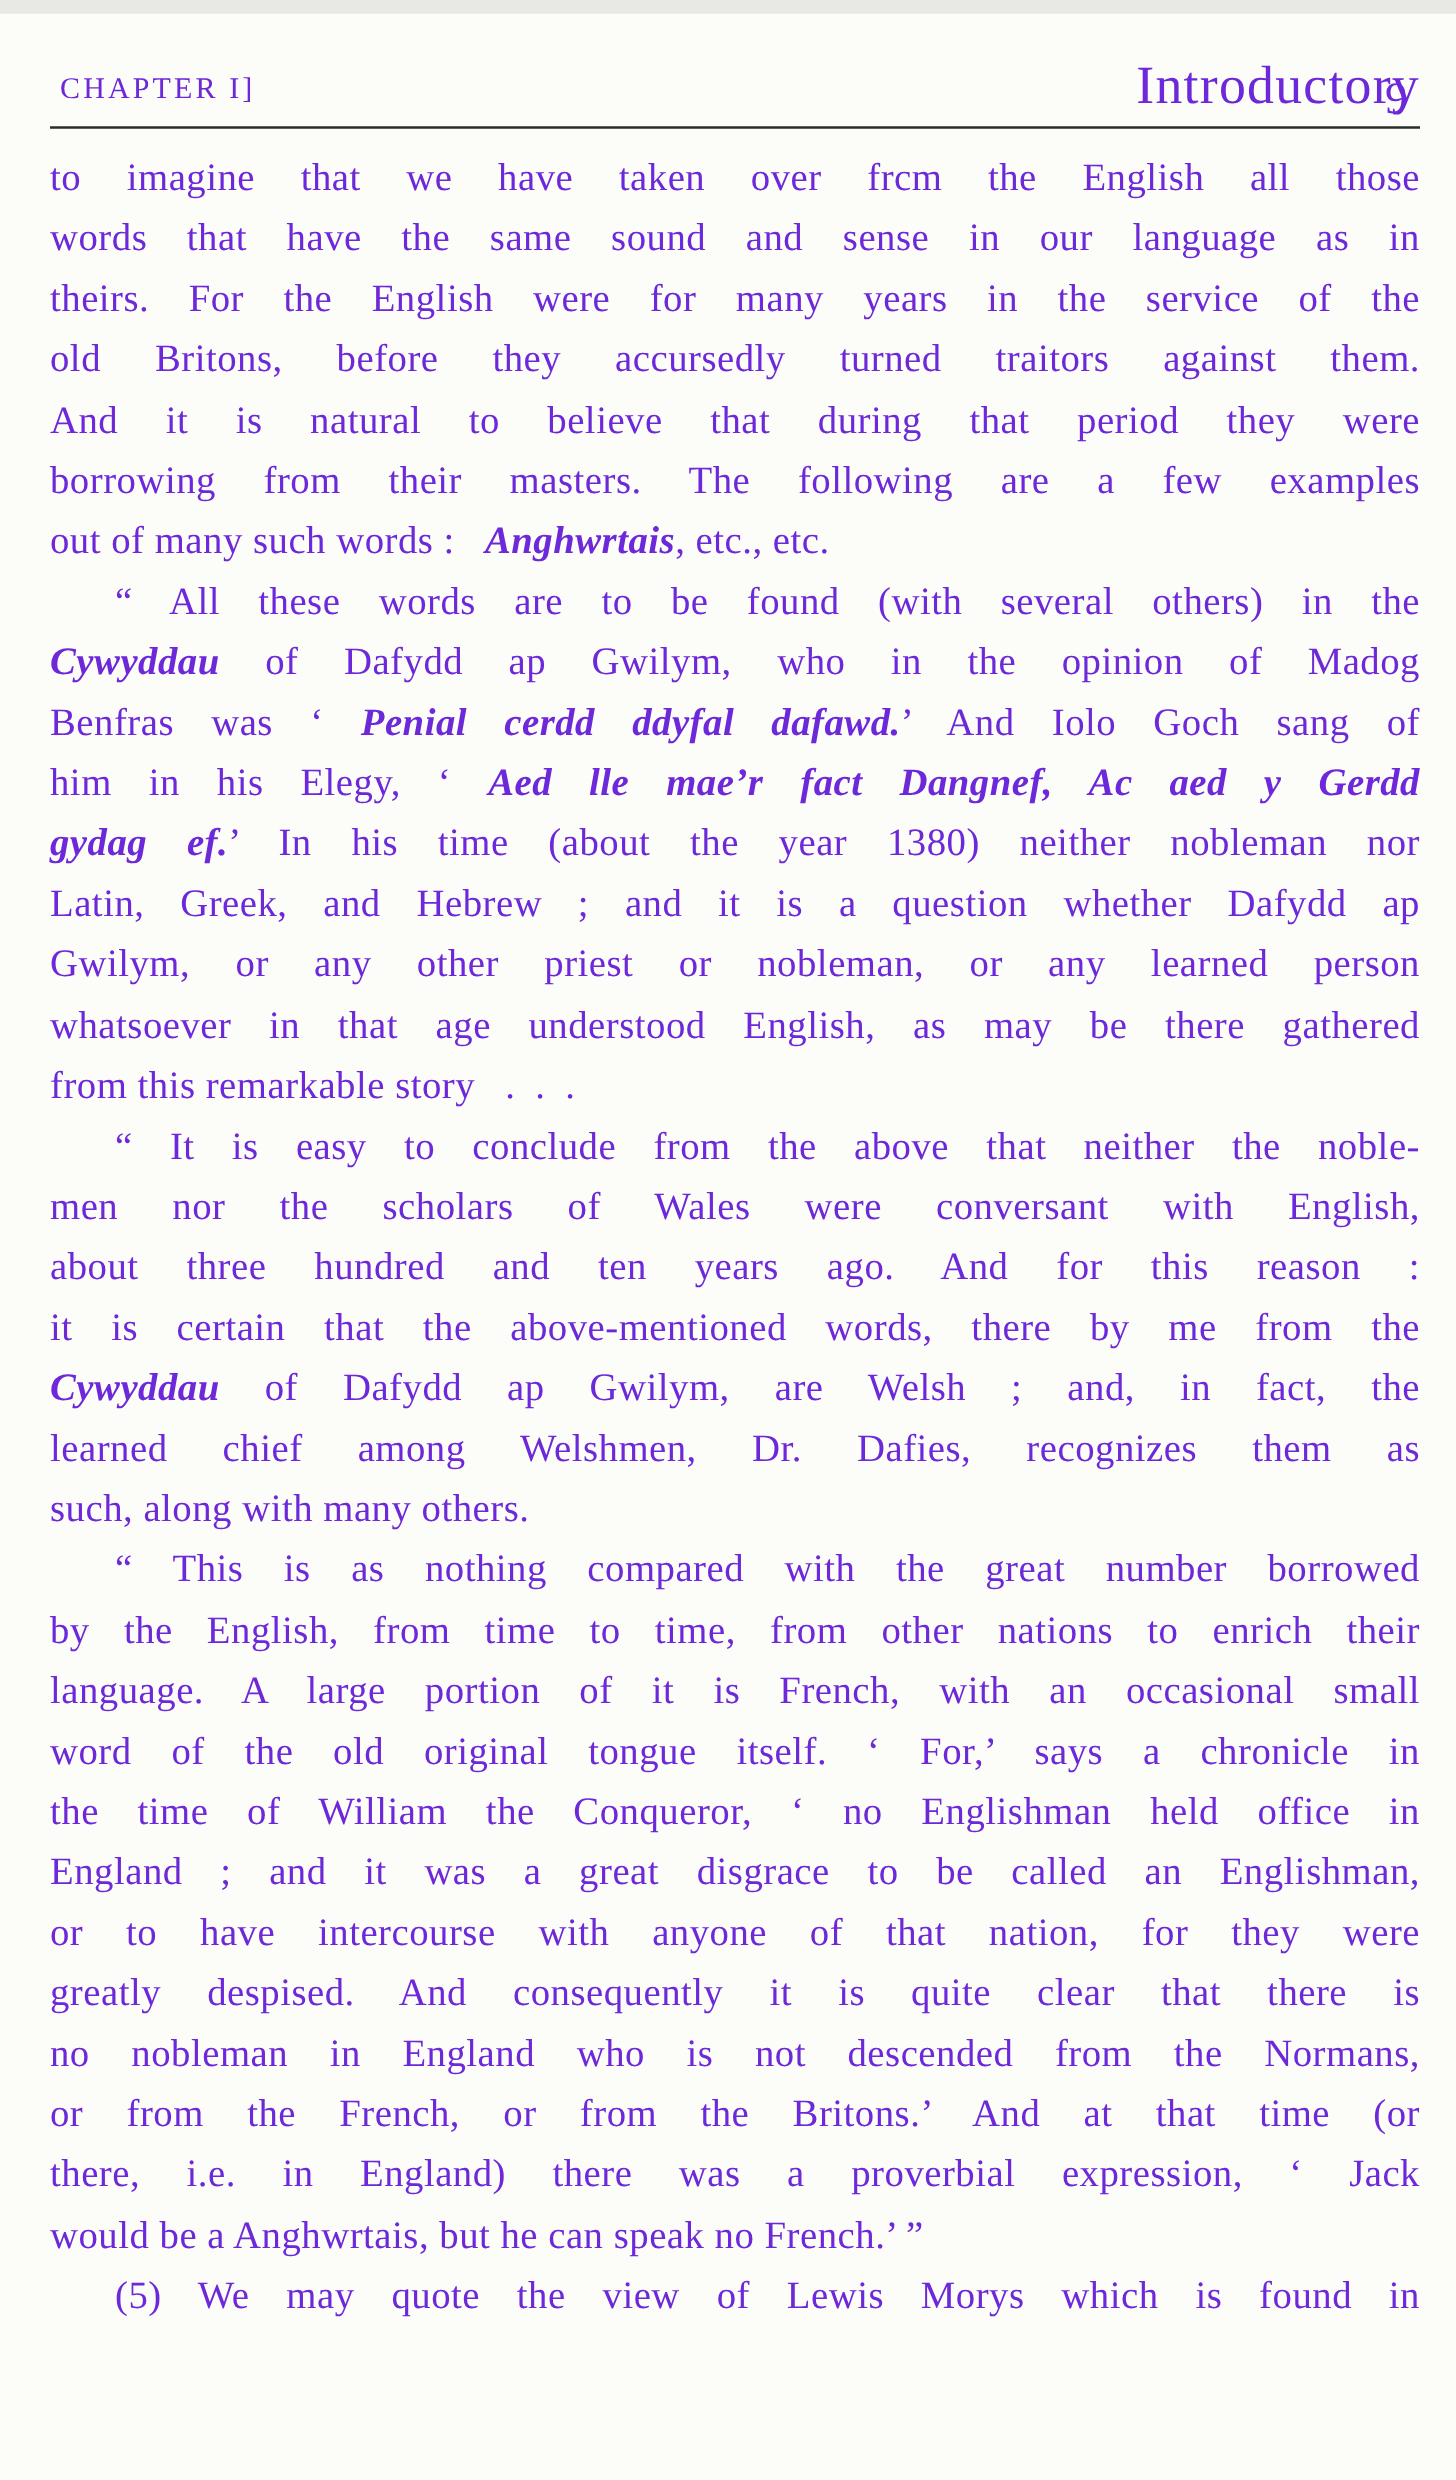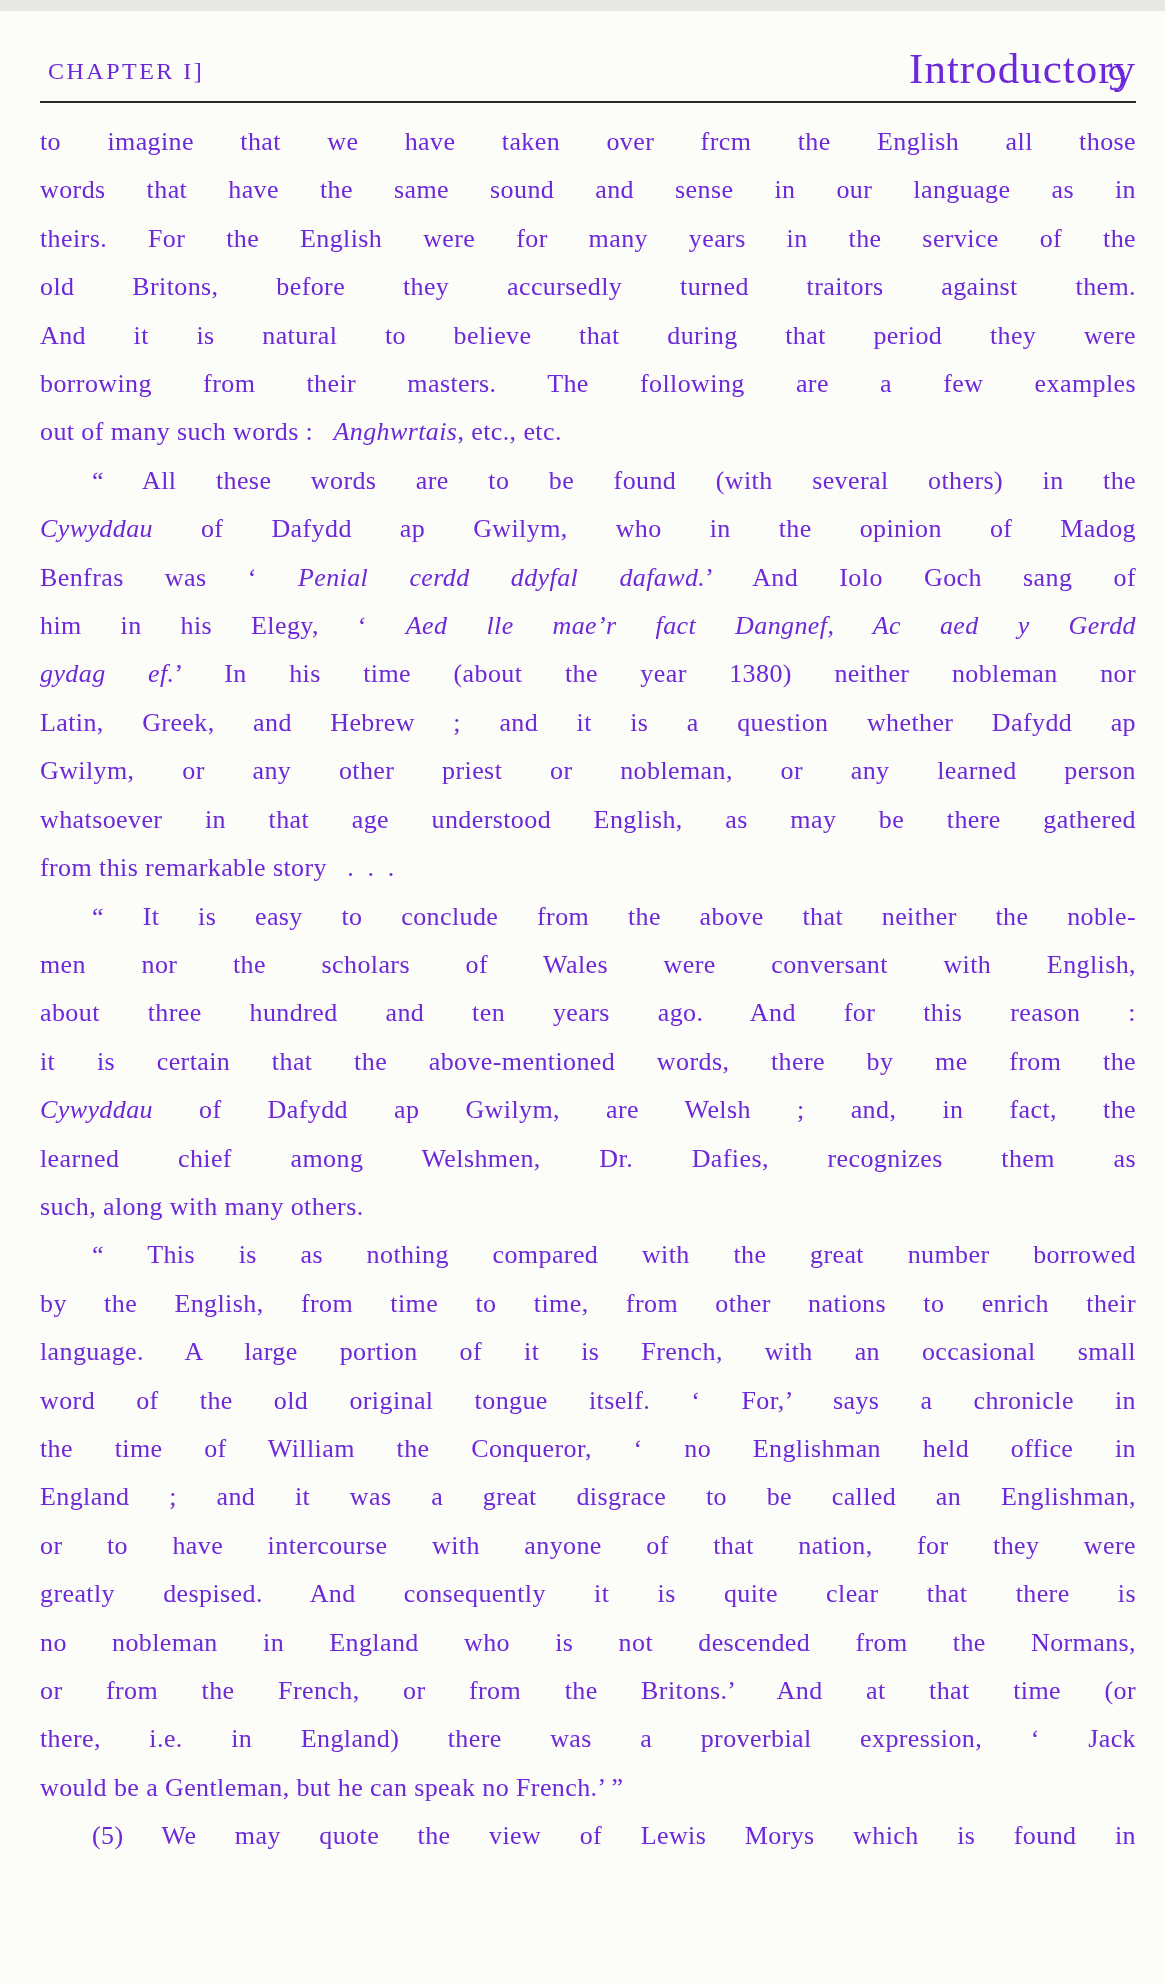--- a/index.html
+++ b/index.html
@@ -43,33 +43,33 @@
     bottom: -6px;
     font-size: 36px;
   }
   .header-rule {
     border: none;
     border-top: 2.5px solid #2b2b28;
     margin: 8px 0 0 0;
   }
   .page-body {
     margin-top: 15px;
-    font-size: 26px;
+    font-size: 31px;
     letter-spacing: 0.4px;
   }
   .paragraph { margin: 0; }
   .text-line {
     line-height: 48.4px;
     text-align: justify;
     text-align-last: justify;
     text-justify: inter-word;
   }
   .text-line.last { text-align-last: left; }
   .text-line.indent { padding-left: 52px; }
-  .it { font-style: italic; }
+  .it { font-style: italic; font-weight: bold; }
 </style>
 </head>
 <body>
 
 <div class="page">
   <div class="header">
     <span class="chapter-label">Chapter i]</span>
     <span class="page-title">Introductory</span>
     <span class="page-number">9</span>
   </div>
@@ -109,19 +109,19 @@
         <div class="text-line"><span>by the English, from time to time, from other nations to enrich their</span></div>
         <div class="text-line"><span>language.   A large portion of it is French, with an occasional small</span></div>
         <div class="text-line"><span>word of the old original tongue itself.  ‘ For,’ says a chronicle in</span></div>
         <div class="text-line"><span>the time of William the Conqueror, ‘ no Englishman held office in</span></div>
         <div class="text-line"><span>England ;  and it was a great disgrace to be called an Englishman,</span></div>
         <div class="text-line"><span>or to have intercourse with anyone of that nation, for they were</span></div>
         <div class="text-line"><span>greatly despised.  And consequently it is quite clear that there is</span></div>
         <div class="text-line"><span>no nobleman in England who is not descended from the Normans,</span></div>
         <div class="text-line"><span>or from the French, or from the Britons.’  And at that time (or</span></div>
         <div class="text-line"><span>there, i.e. in England) there was a proverbial expression, ‘ Jack</span></div>
-        <div class="text-line last"><span>would be a Gentleman, but he can speak no French.’ ”</span></div>
+        <div class="text-line last"><span>would be a Anghwrtais, but he can speak no French.’ ”</span></div>
       </div>
       <div class="paragraph">
         <div class="text-line indent"><span>(5) We may quote the view of Lewis Morys which is found in</span></div>
       </div>
     </div>
 </div>
 
 </body></html>

